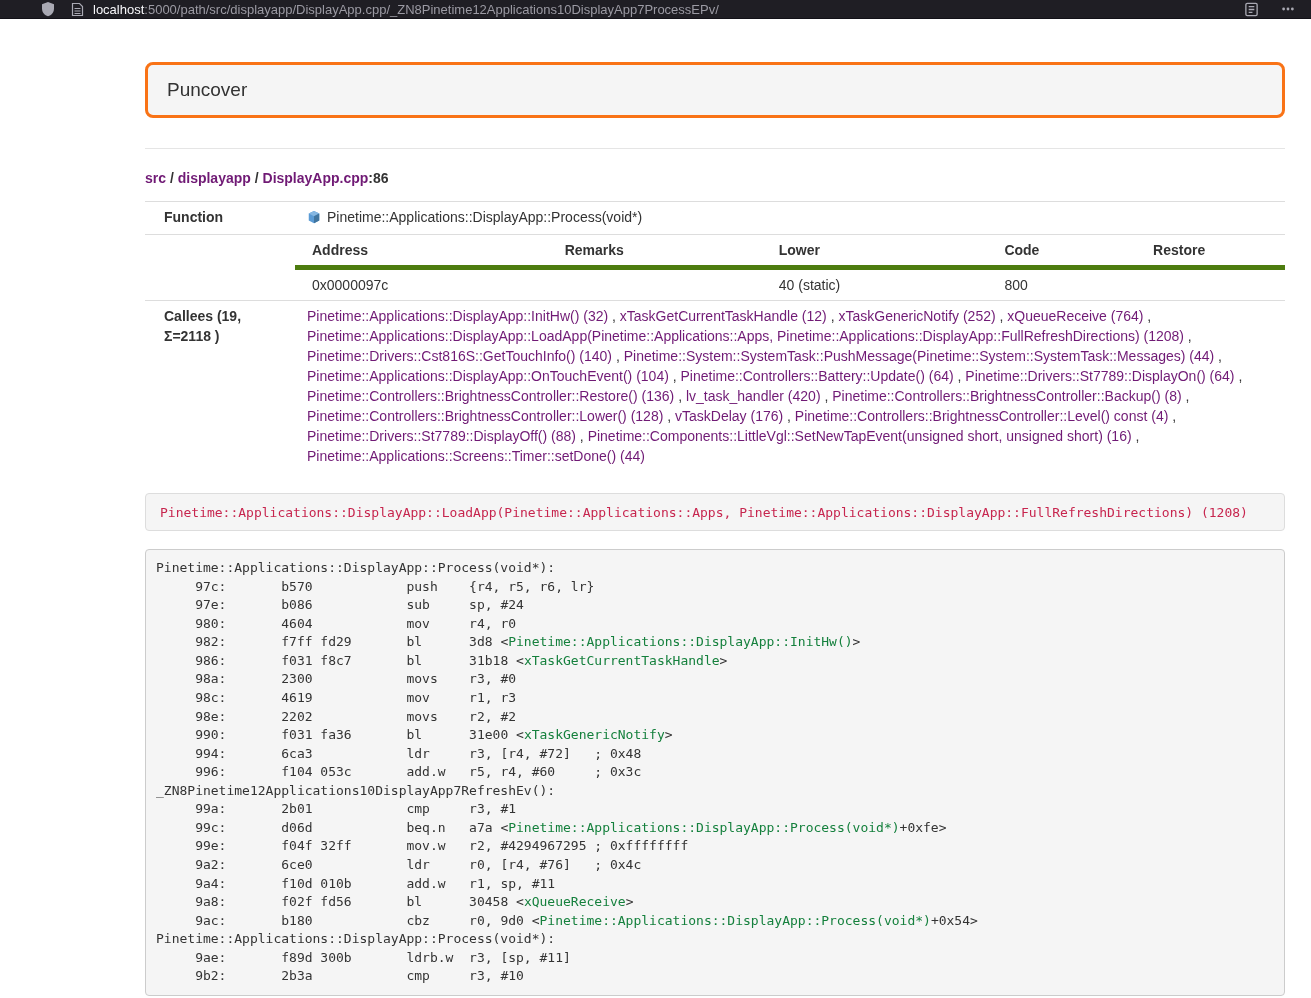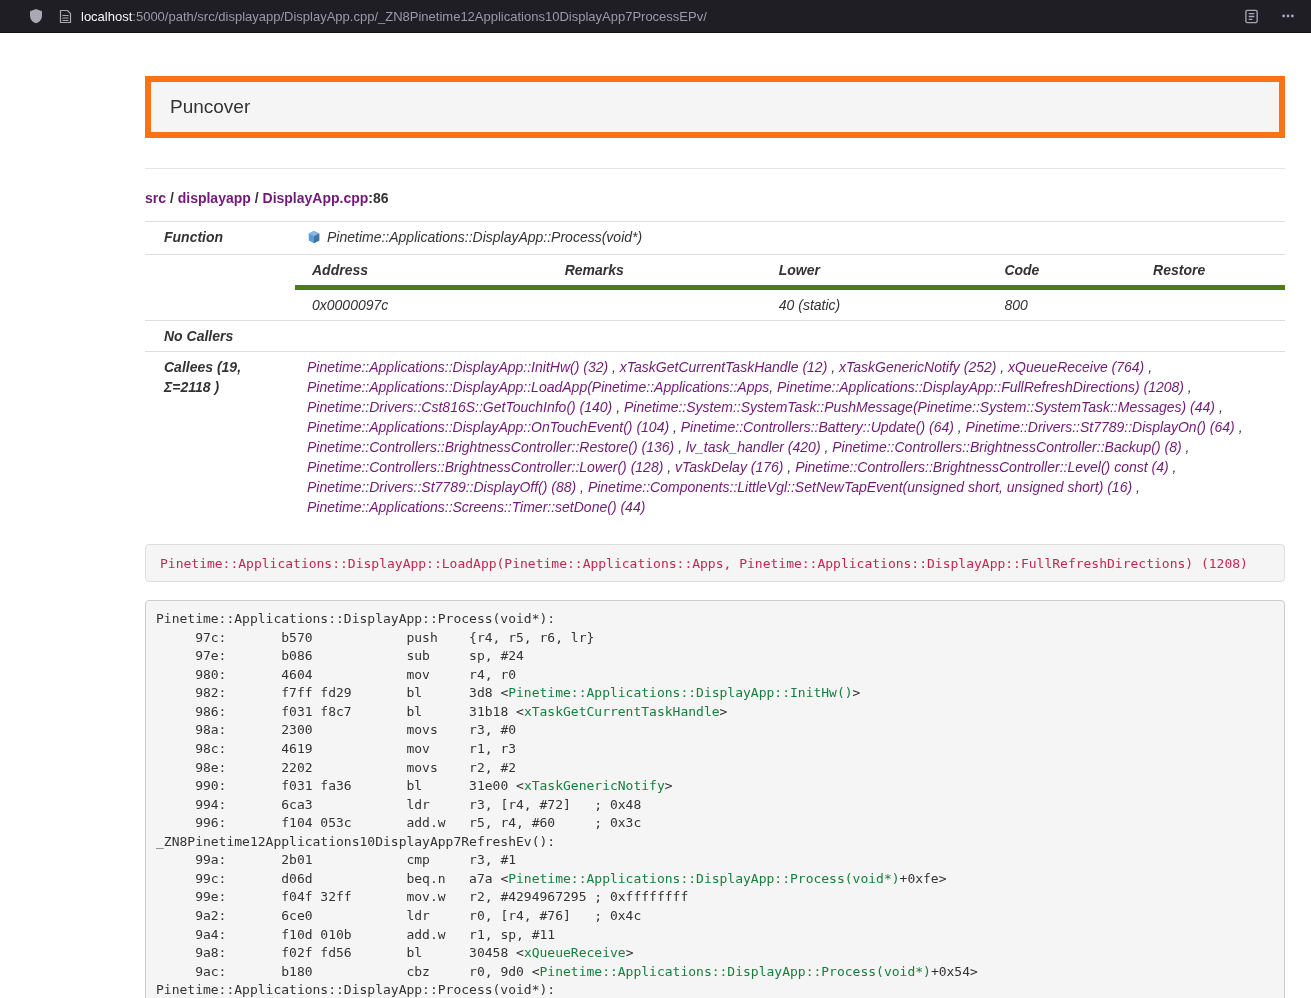--- a/index.html
+++ b/index.html
@@ -7,48 +7,48 @@
   body {
     width: 1311px; height: 998px; overflow: hidden;
     background: #ffffff;
     font-family: "Liberation Sans", sans-serif;
     font-size: 14px; color: #333;
   }
   a { color: #701a75; text-decoration: none; }
 
   
   .chrome {
-    height: 33px; background: #1f1e24; border-bottom: 1px solid #121118;
-    display: flex; align-items: center; padding: 0 16px 0 28px;
+    height: 19px; background: #1f1e24; border-bottom: 1px solid #121118;
+    display: flex; align-items: center; padding: 0 16px 0 40px;
   }
   .icon-btn { display: inline-flex; align-items: center; justify-content: center; flex: none; }
   .url { flex: 1; min-width: 0; margin-left: 15px; display: flex; align-items: center; }
   .url-text {
     margin-left: 9px; font-size: 13px; color: #9b9aa3;
     white-space: nowrap; overflow: hidden;
   }
   .url-text .host { color: #f7f7fa; }
   .chrome .right-icon { margin-left: 22px; }
 
   
   .container { width: 1140px; margin-left: 145px; }
 
   .title-panel {
-    margin-top: 43px; background: #f5f5f5; border: 6px solid #f97316;
-    border-radius: 0; padding: 14px 19px; font-size: 19px; color: #333;
+    margin-top: 43px; background: #f5f5f5; border: 3px solid #f97316;
+    border-radius: 8px; padding: 14px 19px; font-size: 19px; color: #333;
   }
 
   hr.rule { border: 0; border-top: 1px solid #e5e5e5; margin: 30px 0 19px; }
 
   .breadcrumb { font-weight: bold; margin-bottom: 13px; line-height: 20px; }
   .breadcrumb .bc-sep, .breadcrumb .bc-suffix { color: #333; }
 
   
   table.main-table { width: 100%; border-collapse: collapse; }
-  .main-table > tbody > tr { border-top: 1px solid #ddd; font-style: italic; }
+  .main-table > tbody > tr { border-top: 1px solid #ddd; }
   .main-table th {
     width: 150px; text-align: left; vertical-align: top;
     padding: 5px 5px 5px 19px; font-weight: bold; line-height: 20px;
   }
   .main-table td { padding: 5px 8px 5px 12px; vertical-align: top; line-height: 20px; }
   .main-table td.nested-cell { padding: 0; }
 
   table.detail-table { width: 100%; border-collapse: collapse; }
   .detail-table th, .detail-table td {
     text-align: left; padding: 5px 8px 5px 17px; line-height: 20px;
@@ -159,24 +159,20 @@
                 <td></td>
                 <td>40 (static)</td>
                 <td>800</td>
                 <td></td>
               </tr>
             </tbody>
           </table>
         </td>
       </tr>
       <tr>
-        <th>No Callers</th>
-        <td></td>
-      </tr>
-      <tr>
         <th>Callees (19, Σ=2118 )</th>
         <td><a href="#">Pinetime::Applications::DisplayApp::InitHw() (32)</a> , <a href="#">xTaskGetCurrentTaskHandle (12)</a> , <a href="#">xTaskGenericNotify (252)</a> , <a href="#">xQueueReceive (764)</a> , <a href="#">Pinetime::Applications::DisplayApp::LoadApp(Pinetime::Applications::Apps, Pinetime::Applications::DisplayApp::FullRefreshDirections) (1208)</a> , <a href="#">Pinetime::Drivers::Cst816S::GetTouchInfo() (140)</a> , <a href="#">Pinetime::System::SystemTask::PushMessage(Pinetime::System::SystemTask::Messages) (44)</a> , <a href="#">Pinetime::Applications::DisplayApp::OnTouchEvent() (104)</a> , <a href="#">Pinetime::Controllers::Battery::Update() (64)</a> , <a href="#">Pinetime::Drivers::St7789::DisplayOn() (64)</a> , <a href="#">Pinetime::Controllers::BrightnessController::Restore() (136)</a> , <a href="#">lv_task_handler (420)</a> , <a href="#">Pinetime::Controllers::BrightnessController::Backup() (8)</a> , <a href="#">Pinetime::Controllers::BrightnessController::Lower() (128)</a> , <a href="#">vTaskDelay (176)</a> , <a href="#">Pinetime::Controllers::BrightnessController::Level() const (4)</a> , <a href="#">Pinetime::Drivers::St7789::DisplayOff() (88)</a> , <a href="#">Pinetime::Components::LittleVgl::SetNewTapEvent(unsigned short, unsigned short) (16)</a> , <a href="#">Pinetime::Applications::Screens::Timer::setDone() (44)</a></td>
       </tr>
     </tbody>
   </table>
 
   <div class="symbol-panel">
     <code>Pinetime::Applications::DisplayApp::LoadApp(Pinetime::Applications::Apps, Pinetime::Applications::DisplayApp::FullRefreshDirections) (1208)</code>
   </div>
 

